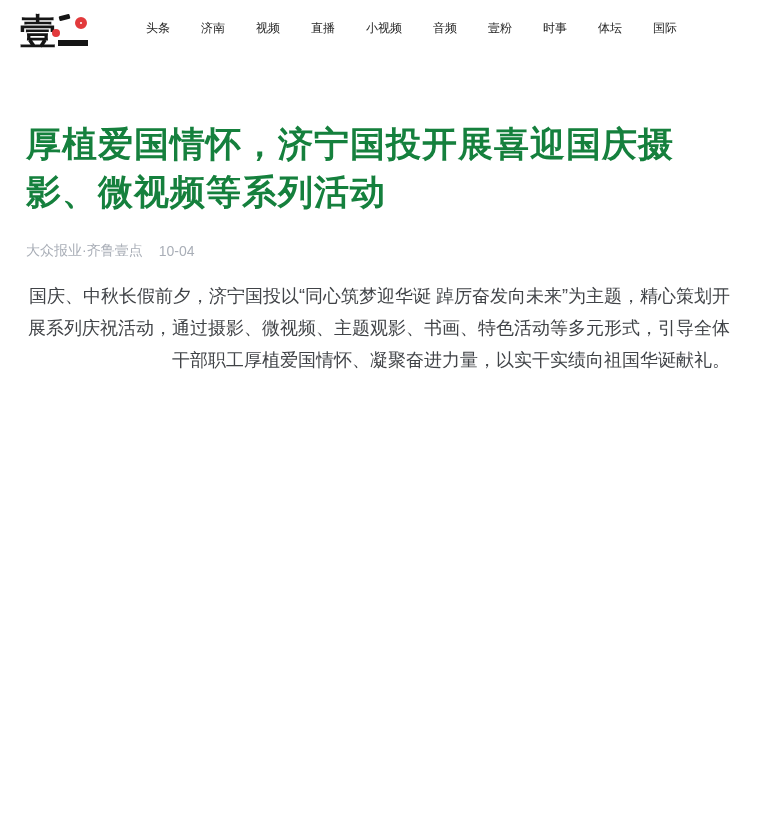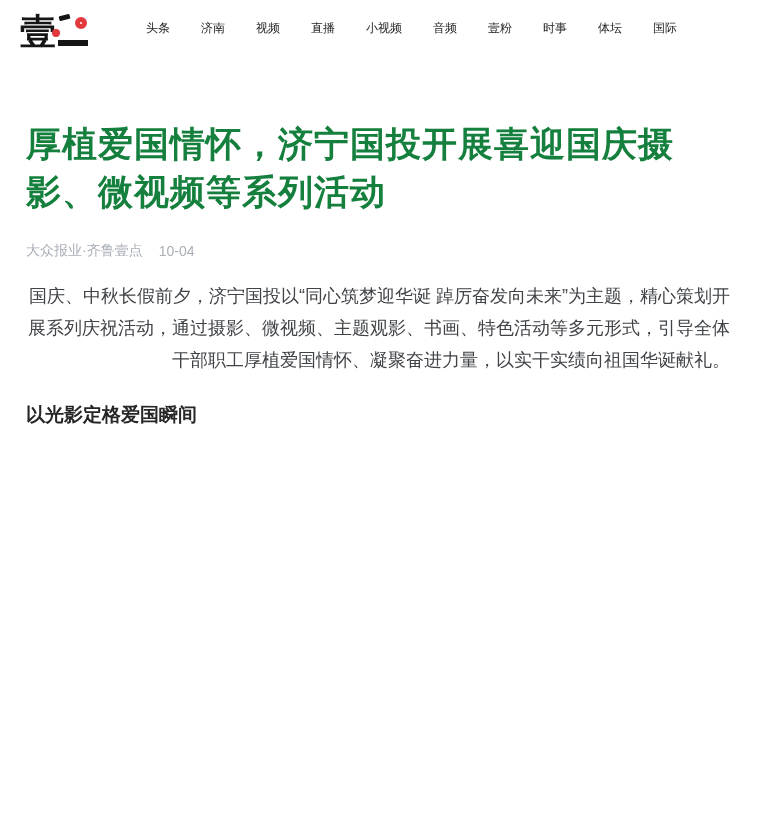--- a/index.html
+++ b/index.html
@@ -106,16 +106,15 @@
   <div class="article-inner">
     <h1 class="article-title">厚植爱国情怀，济宁国投开展喜迎国庆摄影、微视频等系列活动</h1>
 
     <div class="byline">
       <span>大众报业·齐鲁壹点</span>
       <span>10-04</span>
     </div>
 
     <div class="article-body">
       <p>国庆、中秋长假前夕，济宁国投以“同心筑梦迎华诞 踔厉奋发向未来”为主题，精心策划开展系列庆祝活动，通过摄影、微视频、主题观影、书画、特色活动等多元形式，引导全体干部职工厚植爱国情怀、凝聚奋进力量，以实干实绩向祖国华诞献礼。</p>
-      <h2>以光影定格爱国瞬间</h2>
     </div>
   </div>
 </main>
 
 </body></html>

